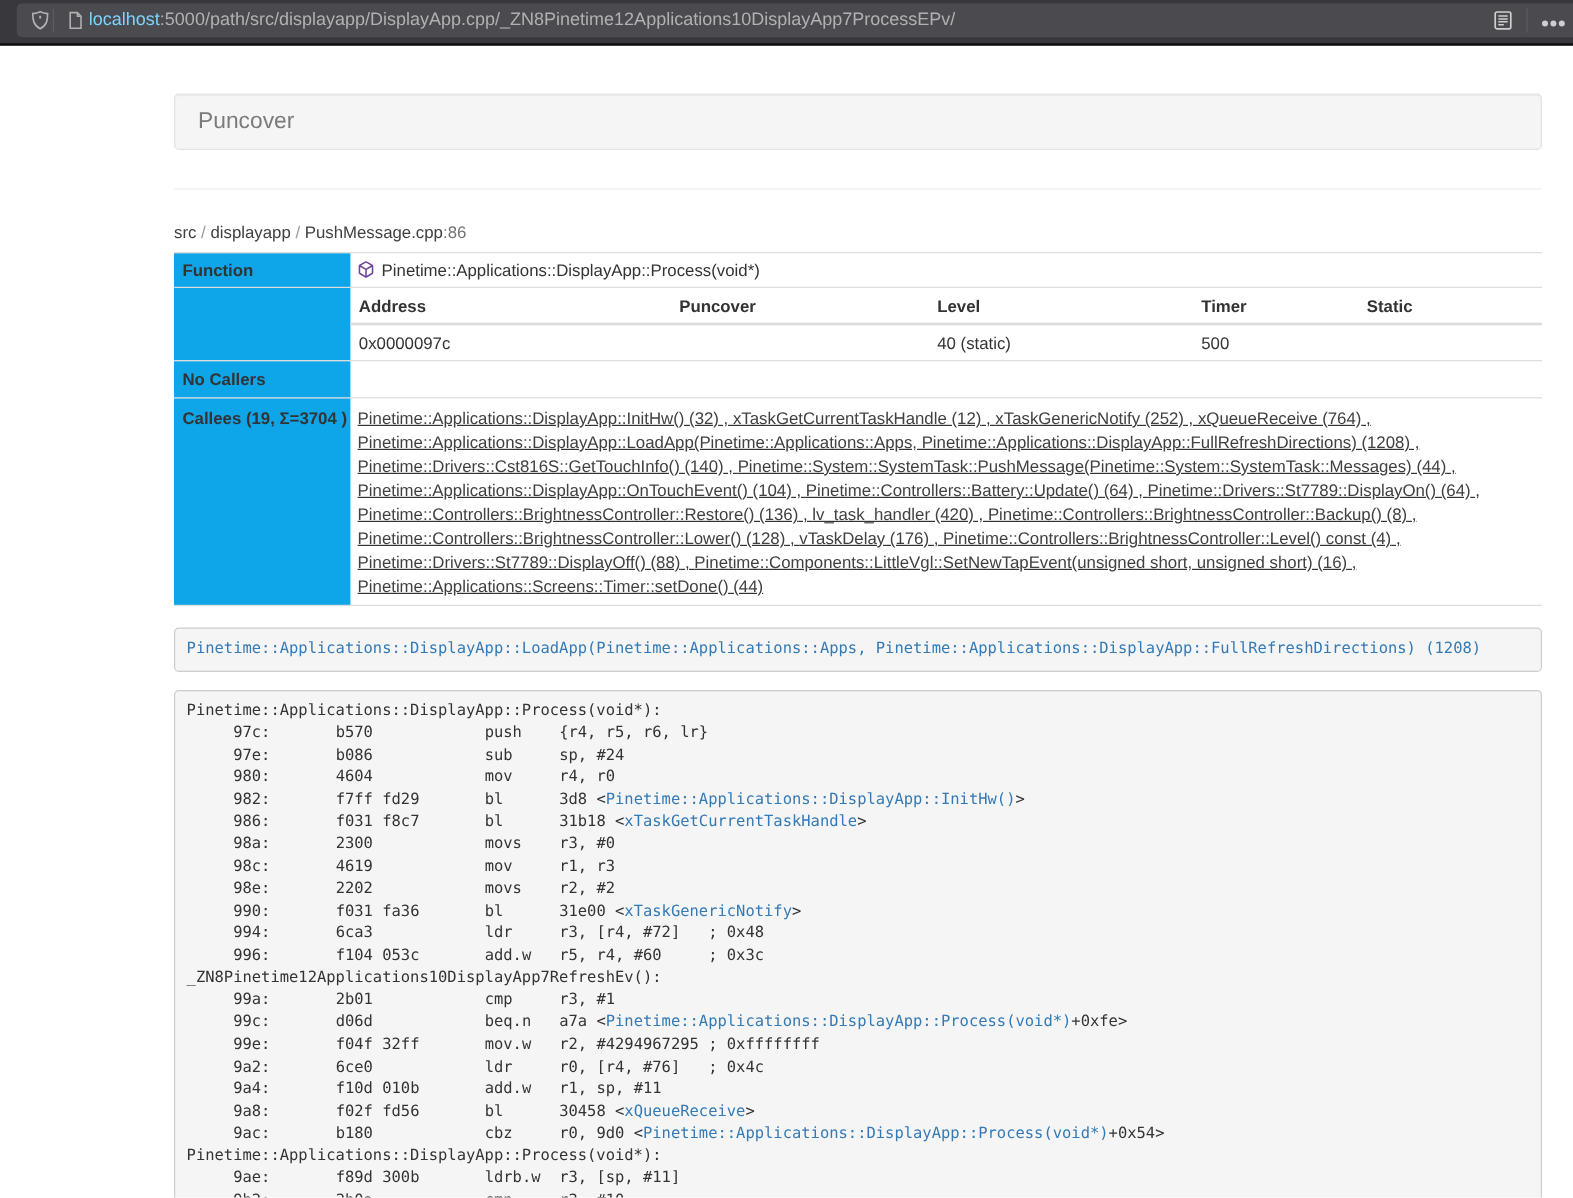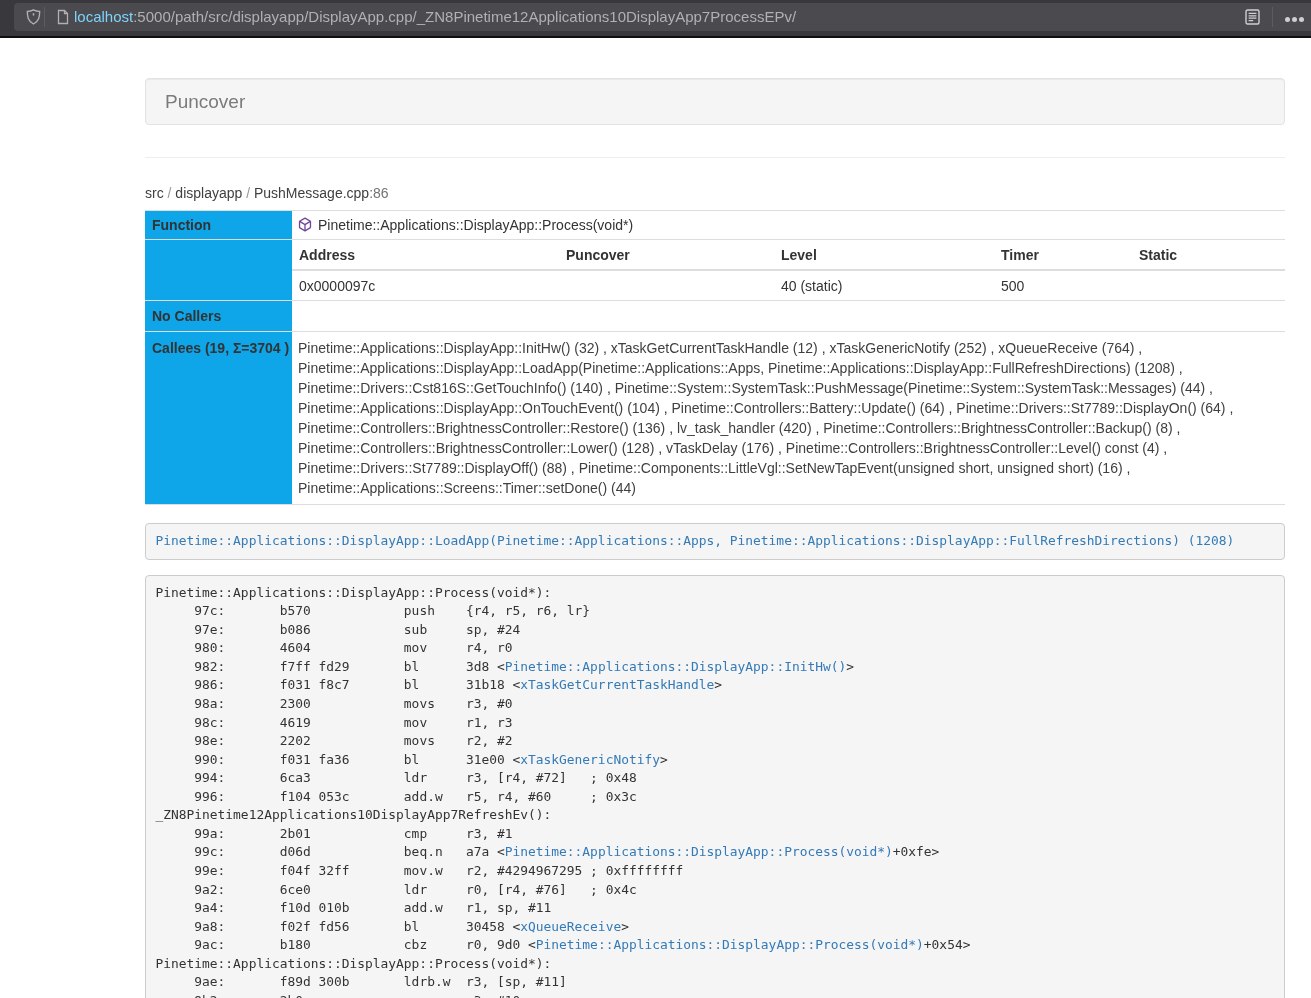--- a/index.html
+++ b/index.html
@@ -126,21 +126,21 @@
     border-collapse: collapse;
     table-layout: fixed;
   }
   table.inner th, table.inner td {
     text-align: left;
     font-size: 14px;
     line-height: 20px;
     padding: 4.5px 5px 4.5px 7px;
   }
   table.inner thead th { border-bottom: 2px solid #ddd; }
-  .callees-cell { line-height: 20px; }
+  .callees-cell { line-height: 20px; text-decoration: underline; }
   .callees-cell a { white-space: nowrap; }
   .callees-cell .csep { color: #333; }
   
   pre.panel {
     font-family: "DejaVu Sans Mono", monospace;
     font-size: 12.9px;
     line-height: 18.57px;
     color: #333;
     background: #f5f5f5;
     border: 1px solid #ccc;

